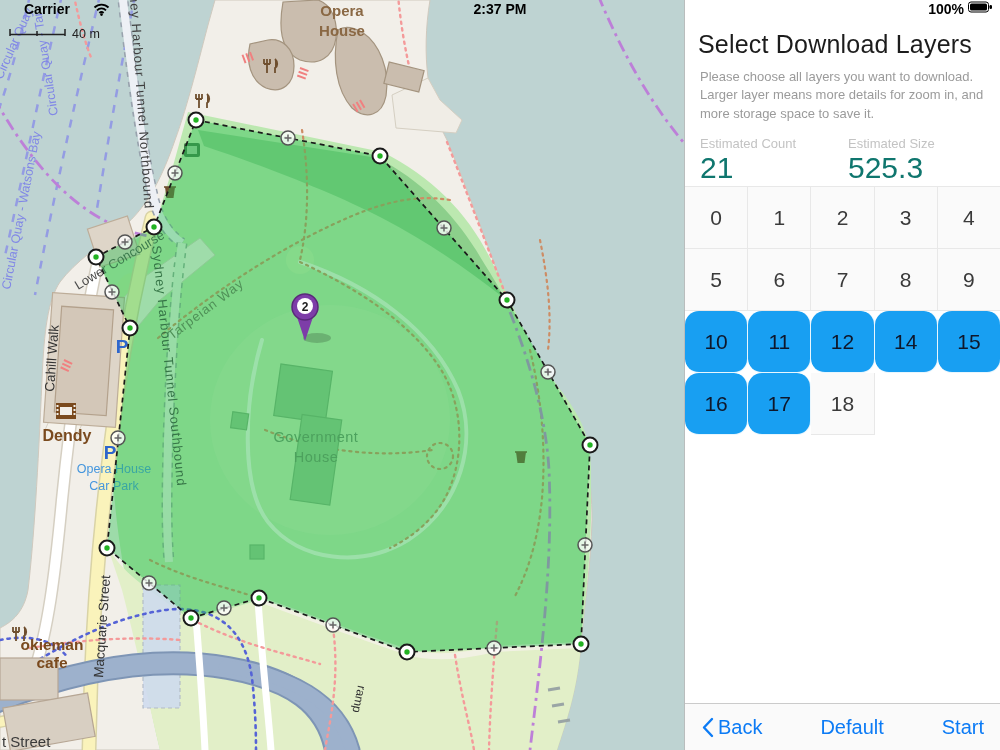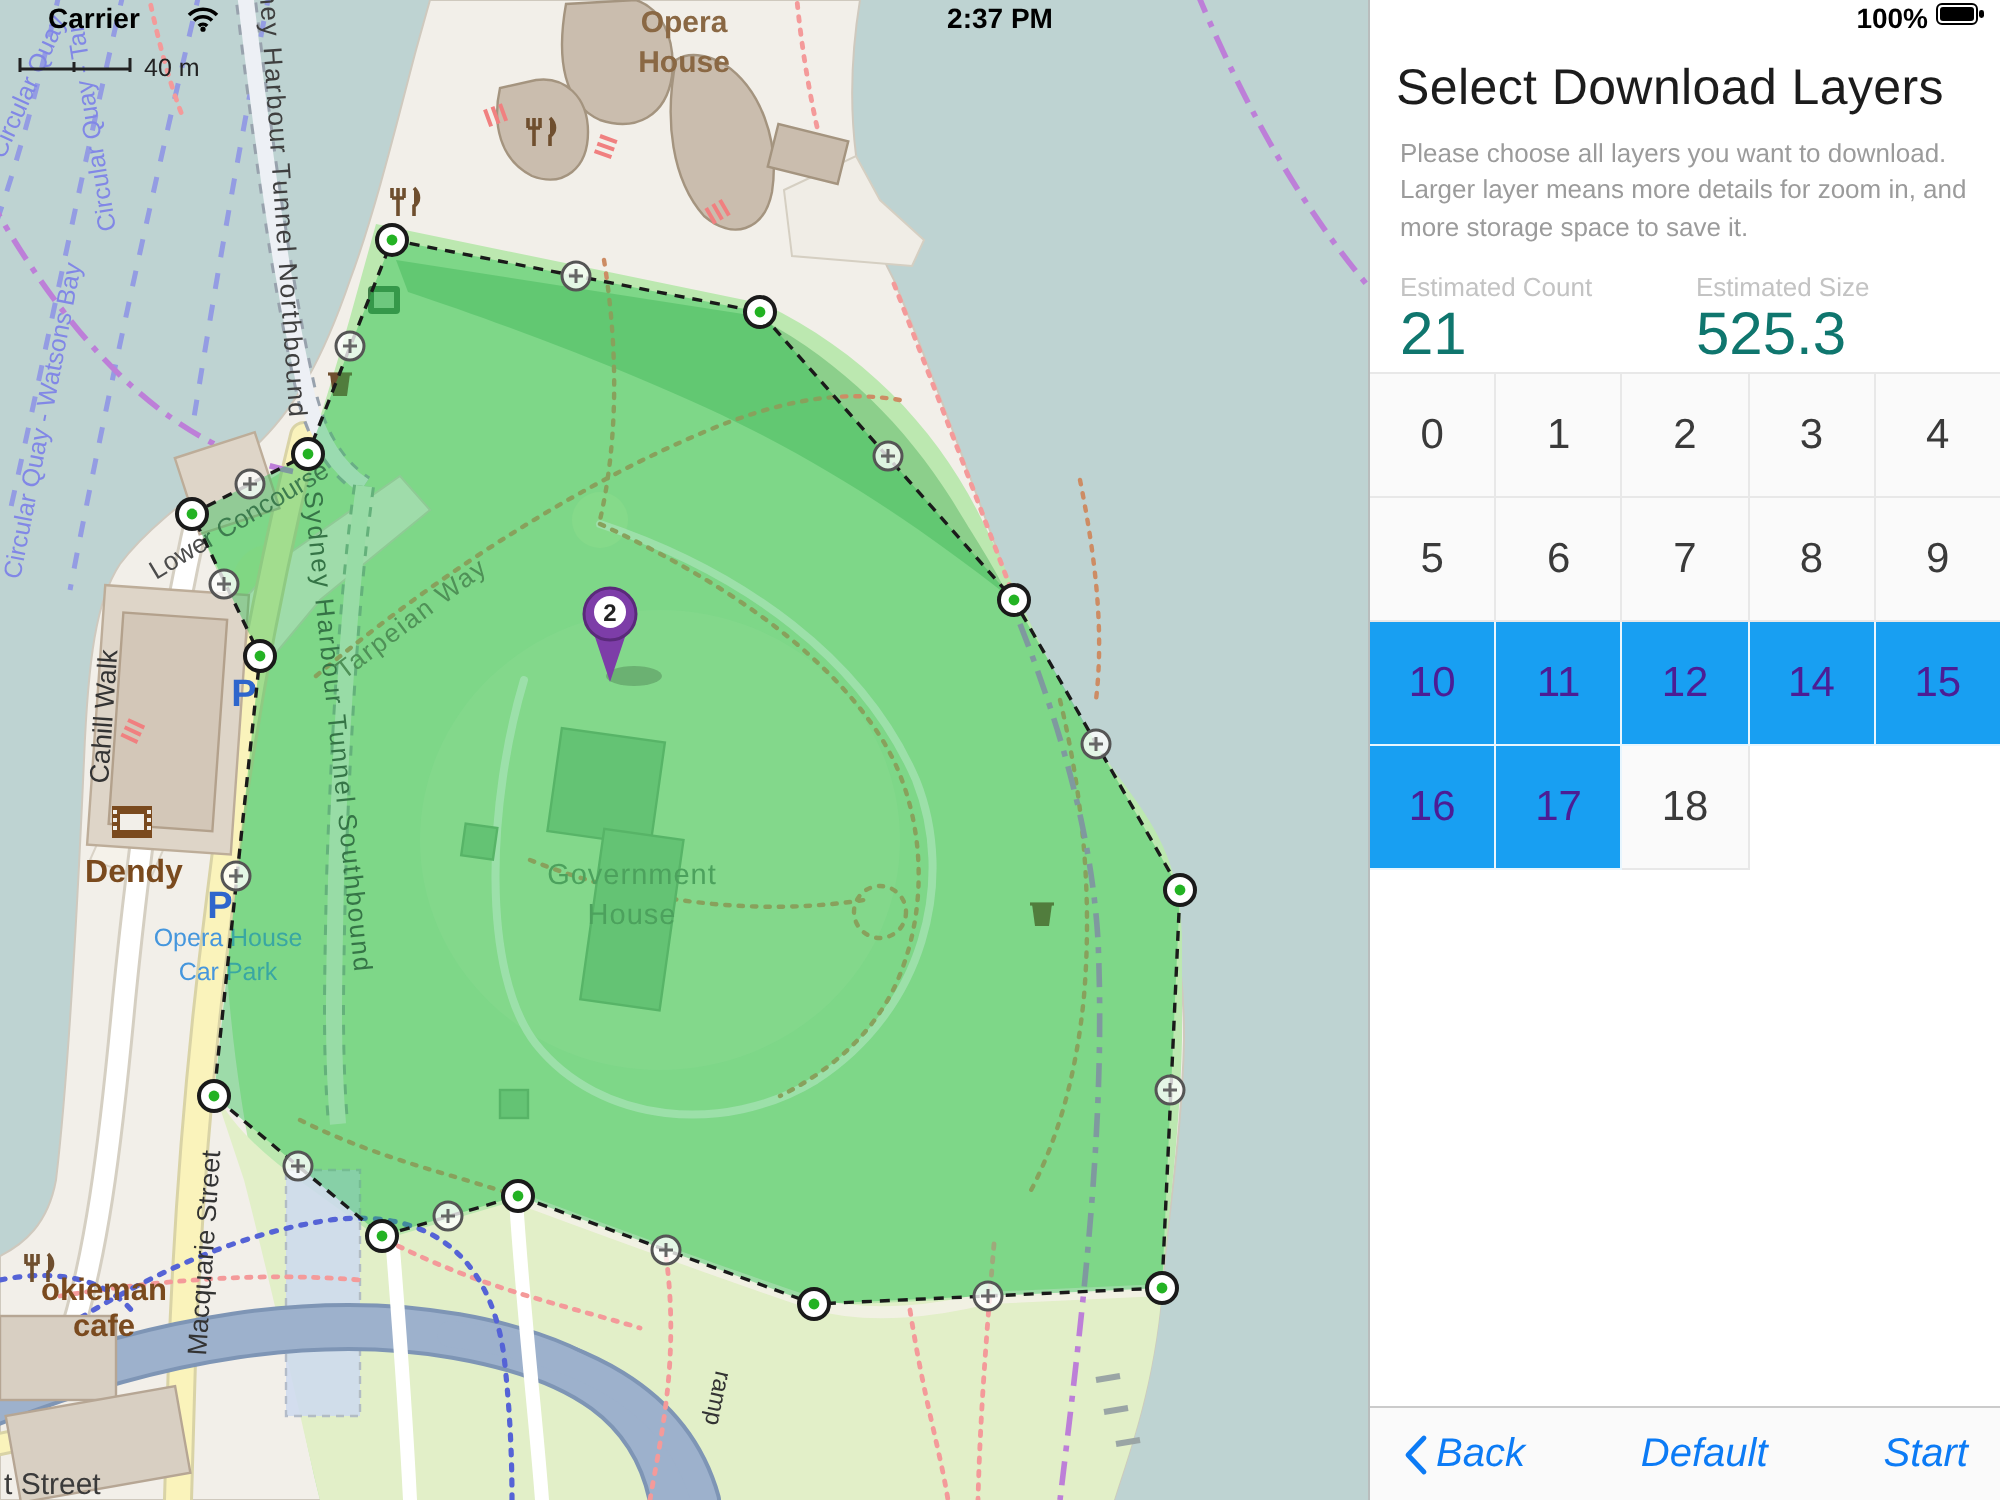--- a/index.html
+++ b/index.html
@@ -20,24 +20,24 @@
   #panel{width:316px;height:750px;background:#fff;position:relative;border-left:1px solid #b9bdbd;box-sizing:border-box;flex:0 0 316px;}
   #panel h1{margin:30px 14px 0 13px;font-size:25px;font-weight:400;color:#1c1c1c;letter-spacing:.2px;}
   #panel .desc{margin:9px 14px 0 15px;font-size:13px;line-height:1.42;color:#9b9b9b;}
   .estimates{display:flex;margin:13px 0 0 15px;}
   .est{width:148px;}
   .est .lbl{font-size:13px;color:#c3c3c3;}
   .est .val{font-size:30px;font-weight:300;color:#0f766e;line-height:1.15;}
   .est .unit{font-size:13px;color:#c3c3c3;}
   .grid{position:absolute;left:0;top:186px;width:316px;display:grid;grid-template-columns:repeat(5,1fr);grid-auto-rows:62px;border-top:1px solid #e8e8e8;background:#fff;}
   .cell{display:flex;align-items:center;justify-content:center;font-size:21px;color:#3a3a3a;background:#fafafa;border-right:1px solid #e8e8e8;border-bottom:1px solid #e8e8e8;box-sizing:border-box;cursor:pointer;}
-  .cell.sel{background:#189ff2;color:#4c1d95;border-right:1px solid rgba(255,255,255,.9);border-bottom:1px solid rgba(255,255,255,.9);}
+  .cell.sel{background:#189ff2;color:#0f172a;border-right:1px solid rgba(255,255,255,.9);border-bottom:1px solid rgba(255,255,255,.9);border-radius:14px;}
   .cell.empty{background:#fff;border-right:none;border-bottom:none;cursor:default;}
   .toolbar{position:absolute;bottom:0;left:0;width:100%;height:47px;background:#fafafa;border-top:1px solid #cbcbcb;display:flex;align-items:center;justify-content:space-between;box-sizing:border-box;padding:0 16px;}
-  .tbtn{color:#0c7bf5;font-size:20px;background:none;border:none;font-family:inherit;cursor:pointer;display:flex;align-items:center;gap:4px;padding:0;font-style:italic;}
+  .tbtn{color:#0c7bf5;font-size:20px;background:none;border:none;font-family:inherit;cursor:pointer;display:flex;align-items:center;gap:4px;padding:0;}
 </style>
 </head>
 <body>
 
 <div id="app">
 
   <div id="map">
     <svg width="684" height="750" viewBox="0 0 684 750" xmlns="http://www.w3.org/2000/svg">
 
       <rect x="0" y="0" width="684" height="750" fill="#bed3d2"></rect>

